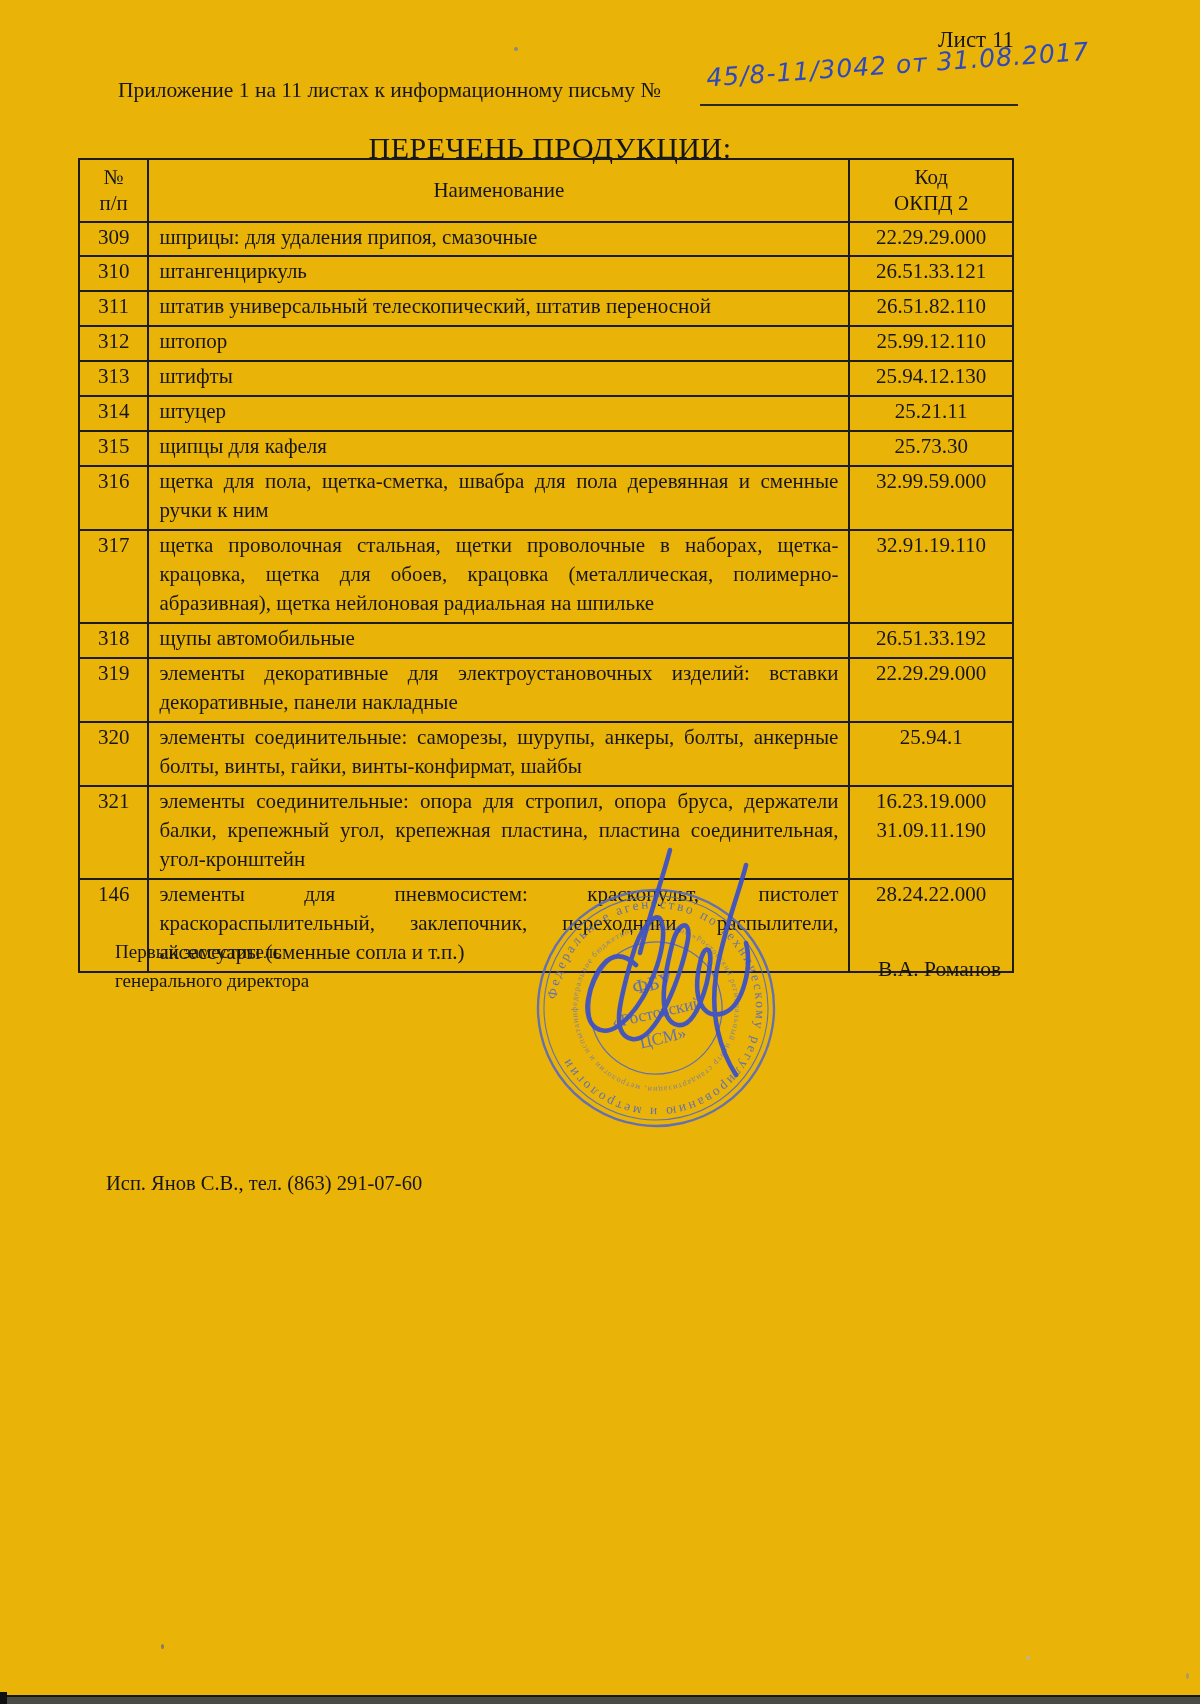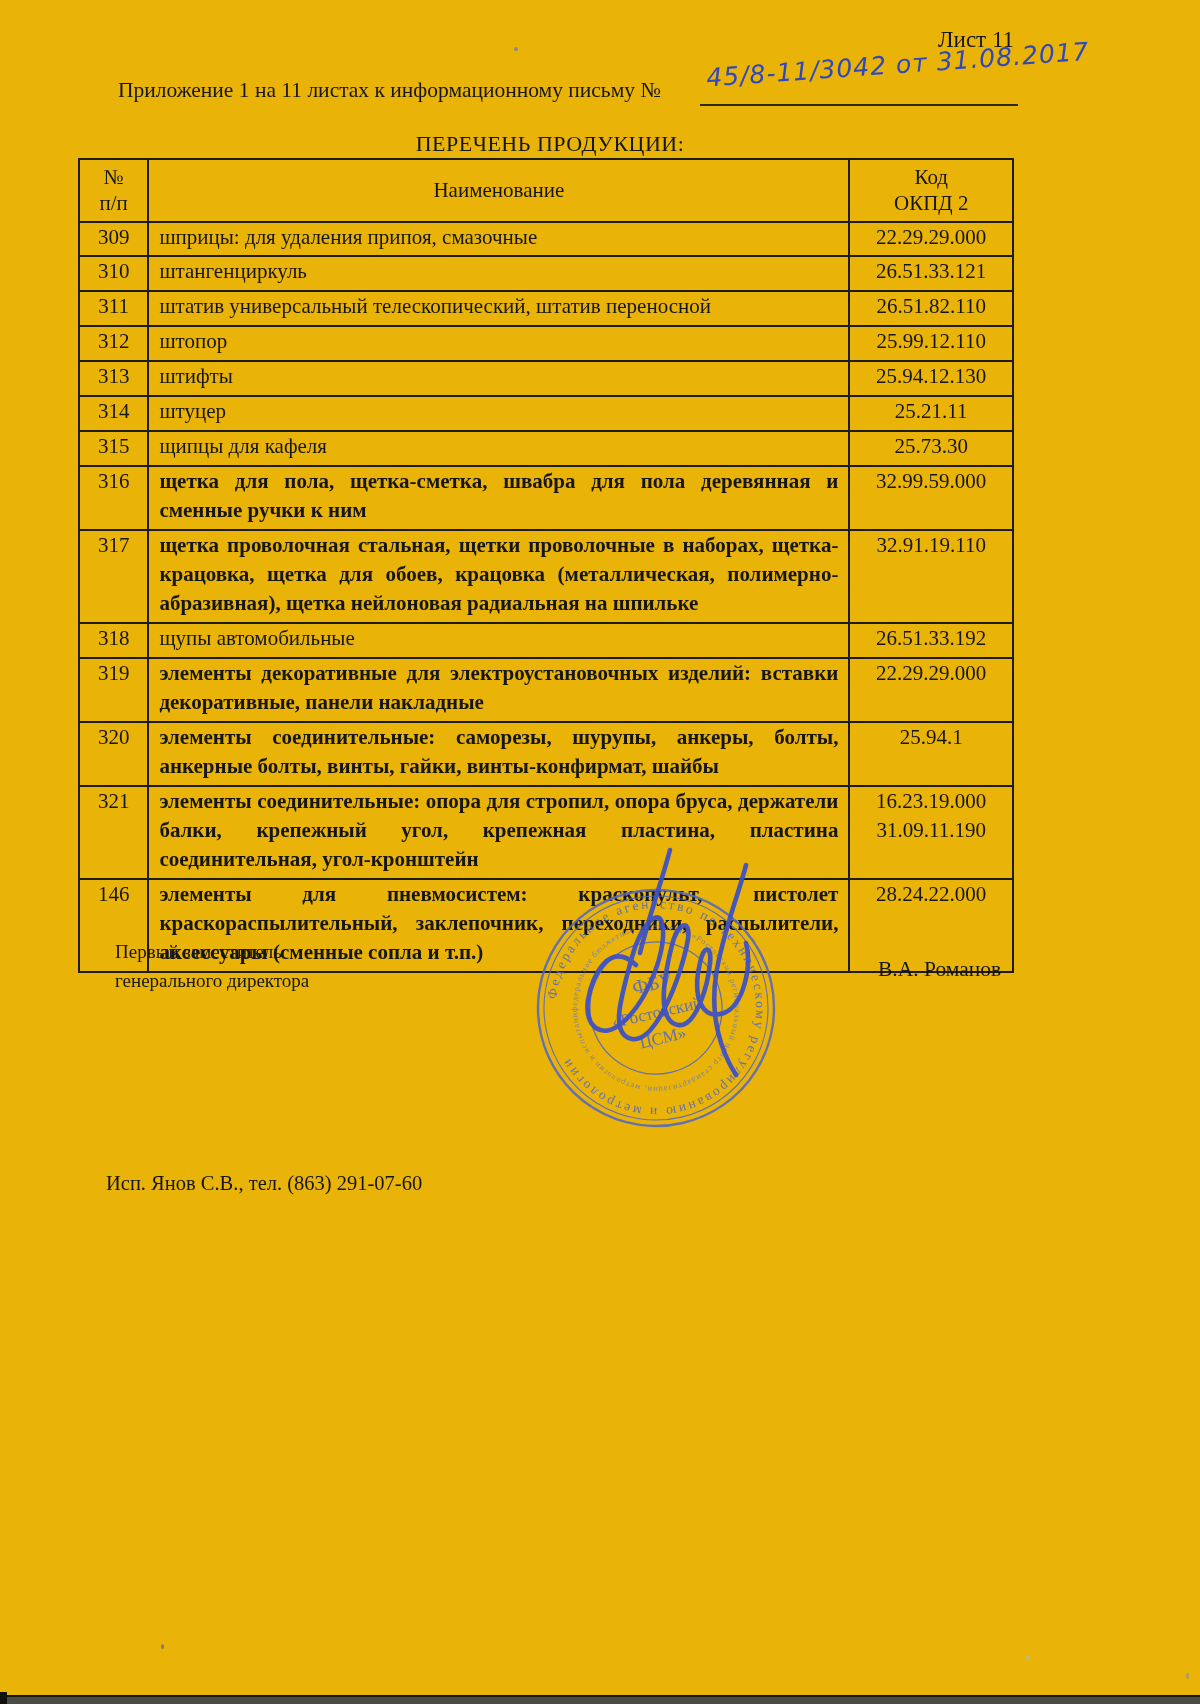--- a/index.html
+++ b/index.html
@@ -29,42 +29,42 @@
     font-family:"DejaVu Sans", sans-serif;
     font-style:italic;
     font-size:25px;
     color:#2f49bd;
     transform:rotate(-4deg);
     letter-spacing:1px;
     white-space:nowrap;
   }
   .doc-title{
     position:absolute;top:131px;left:0;width:1100px;
-    text-align:center;font-size:22px;letter-spacing:0.5px;
+    text-align:center;font-size:30px;letter-spacing:0.5px;
   }
   table.product-table{
     position:absolute;top:158px;left:78px;
     width:936px;
     border-collapse:collapse;
     table-layout:fixed;
     font-size:21px;
   }
   .product-table th,.product-table td{
     border:2px solid #1c1c1c;
     padding:0 10px 4px 10px;
     vertical-align:top;
     line-height:1.38;
   }
   .product-table th{
     font-weight:normal;text-align:center;vertical-align:middle;
     white-space:pre-line;line-height:1.25;padding:4px 4px;
   }
   .col-num{width:57px;text-align:center;}
   .col-name{width:667px;text-align:left;margin-top:8px;}
-  .col-name.justify{text-align:justify;font-weight:bold;}
+  .col-name.justify{text-align:justify;}
   .col-code{width:148px;text-align:center;white-space:pre-line;}
   .sig-block{
     position:absolute;top:938px;left:115px;
     font-size:19px;line-height:1.5;
   }
   .signer-name{
     position:absolute;top:957px;left:878px;
     font-size:21.5px;
   }
   .stamp-wrap{

